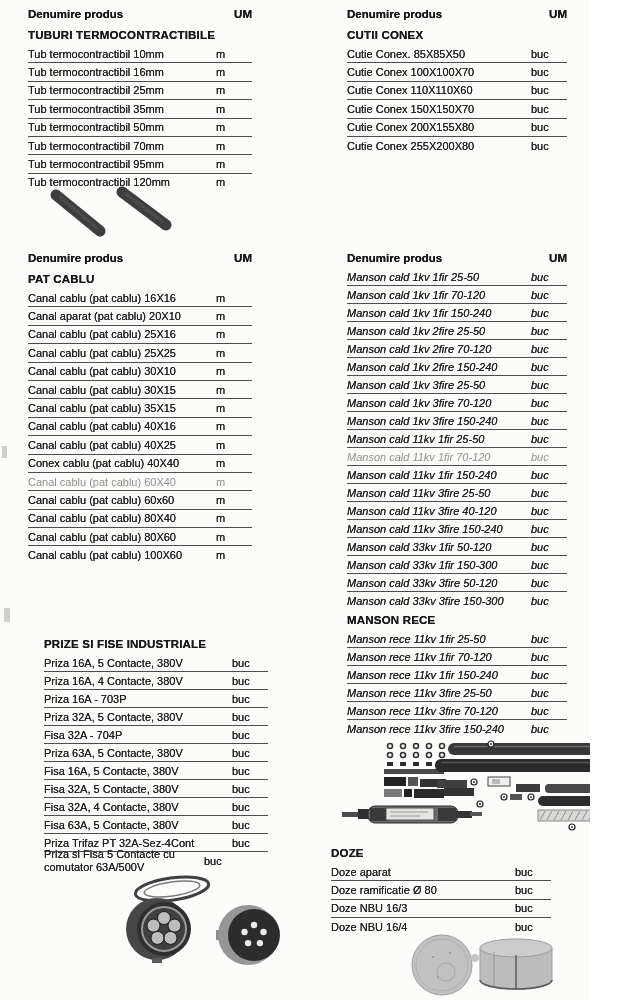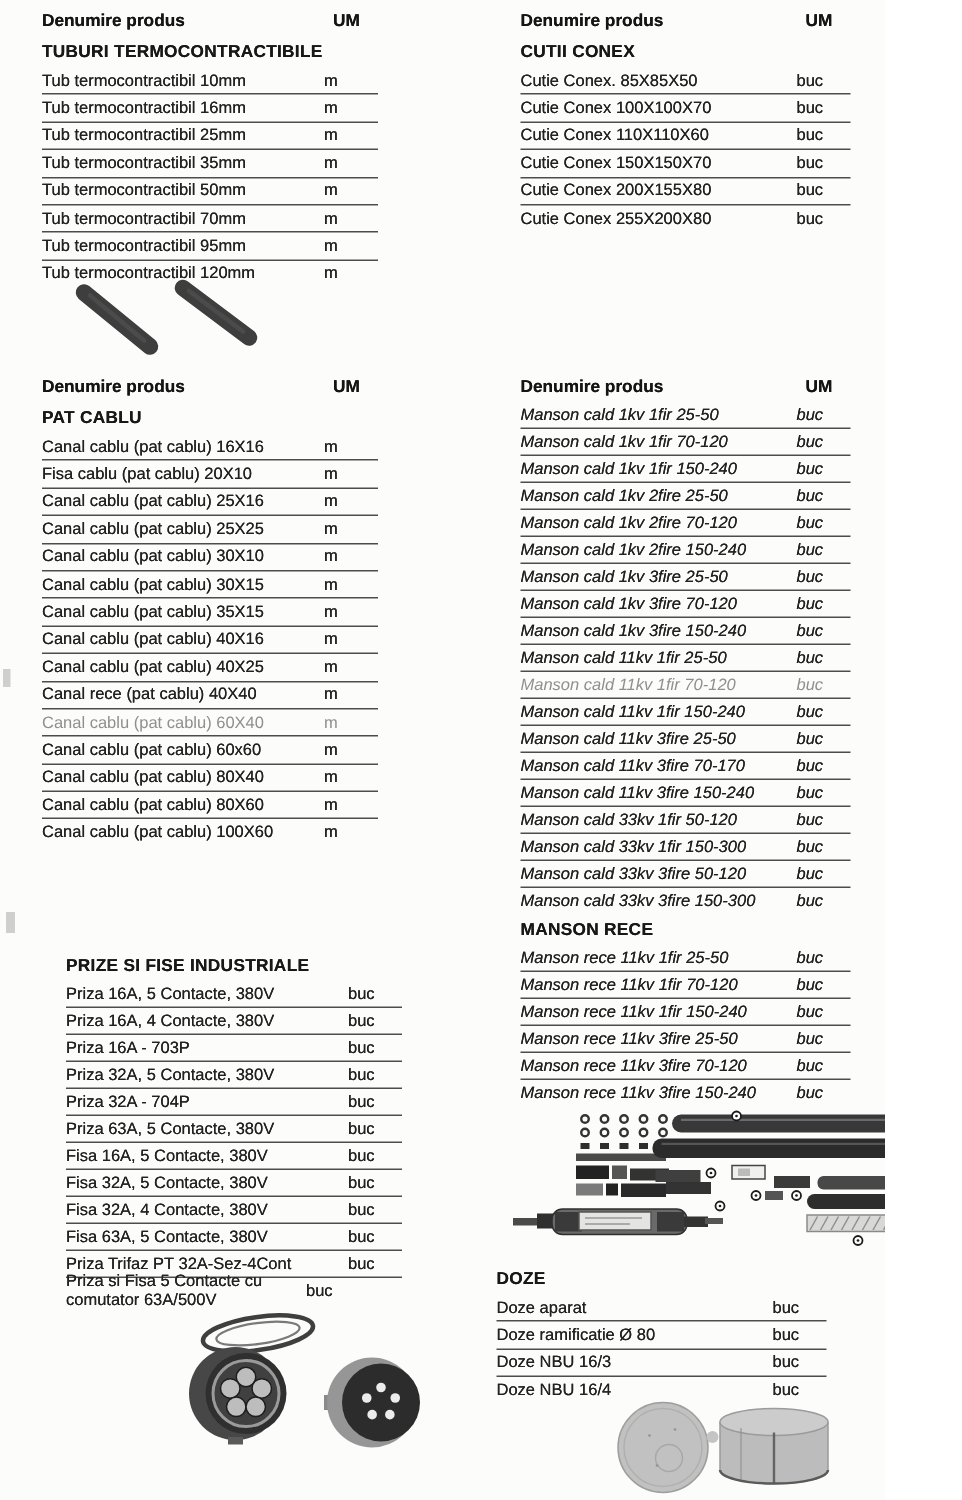--- a/index.html
+++ b/index.html
@@ -11,21 +11,21 @@
   }
   .tbl{position:absolute;}
   #t-tuburi{left:28px;top:4px;width:224px;}
   #t-cutii{left:347px;top:4px;width:220px;}
   #t-pat{left:28px;top:248px;width:224px;}
   #t-manson{left:347px;top:248px;width:220px;}
   #t-prize{left:28px;top:633px;width:224px;margin-left:16px;}
   #t-doze{left:331px;top:842px;width:220px;}
 
   .col-header{display:flex;align-items:center;height:20px;font-size:11.5px;font-weight:700;color:#151515;text-shadow:0 0 .3px currentColor;}
-  .col-header .um{width:44px;box-sizing:border-box;padding-left:14px;}
+  .col-header .um{width:44px;box-sizing:border-box;padding-left:14px;text-align:right;}
   .col-header .name{flex:1 1 auto;}
 
   .section-title{margin:3px 0 1px;height:17px;line-height:17px;font-size:11.5px;font-weight:700;color:#181818;letter-spacing:.2px;text-shadow:0 0 .3px currentColor;}
 
   .row{display:flex;align-items:center;height:17.4px;border-bottom:1px solid #4c4c4c;font-size:11px;color:#222;text-shadow:0 0 .3px currentColor;}
   #t-manson .row{height:17px;font-style:italic;}
   #t-prize .row{height:17px;}
   .rows > .row:last-child{border-bottom:none;}
   .row .name{flex:1 1 auto;white-space:nowrap;overflow:hidden;}
   .row .um{width:44px;box-sizing:border-box;padding-left:8px;}
@@ -145,21 +145,21 @@
 
     <div class="section">
           <h3 class="section-title">PAT CABLU</h3>
           <div class="rows">
 
           <div class="row">
                 <span class="name">Canal cablu (pat cablu)  16X16</span>
                 <span class="um">m</span>
               </div>
             <div class="row">
-                <span class="name">Fisa cablu (pat cablu)  20X10</span>
+                <span class="name">Canal aparat (pat cablu)  20X10</span>
                 <span class="um">m</span>
               </div>
             <div class="row">
                 <span class="name">Canal cablu (pat cablu)  25X16</span>
                 <span class="um">m</span>
               </div>
             <div class="row">
                 <span class="name">Canal cablu (pat cablu)  25X25</span>
                 <span class="um">m</span>
               </div>
@@ -177,21 +177,21 @@
               </div>
             <div class="row">
                 <span class="name">Canal cablu (pat cablu)  40X16</span>
                 <span class="um">m</span>
               </div>
             <div class="row">
                 <span class="name">Canal cablu (pat cablu)  40X25</span>
                 <span class="um">m</span>
               </div>
             <div class="row">
-                <span class="name">Canal rece (pat cablu)  40X40</span>
+                <span class="name">Conex cablu (pat cablu)  40X40</span>
                 <span class="um">m</span>
               </div>
             <div class="row faded">
                 <span class="name">Canal cablu (pat cablu)  60X40</span>
                 <span class="um">m</span>
               </div>
             <div class="row">
                 <span class="name">Canal cablu (pat cablu)  60x60</span>
                 <span class="um">m</span>
               </div>
@@ -268,21 +268,21 @@
               </div>
             <div class="row">
                 <span class="name">Manson cald 11kv 1fir 150-240</span>
                 <span class="um">buc</span>
               </div>
             <div class="row">
                 <span class="name">Manson cald 11kv 3fire 25-50</span>
                 <span class="um">buc</span>
               </div>
             <div class="row">
-                <span class="name">Manson cald 11kv 3fire 70-170</span>
+                <span class="name">Manson cald 11kv 3fire 40-120</span>
                 <span class="um">buc</span>
               </div>
             <div class="row">
                 <span class="name">Manson cald 11kv 3fire 150-240</span>
                 <span class="um">buc</span>
               </div>
             <div class="row">
                 <span class="name">Manson cald 33kv 1fir 50-120</span>
                 <span class="um">buc</span>
               </div>
@@ -350,21 +350,21 @@
               </div>
             <div class="row">
                 <span class="name">Priza 16A - 703P</span>
                 <span class="um">buc</span>
               </div>
             <div class="row">
                 <span class="name">Priza 32A, 5 Contacte, 380V</span>
                 <span class="um">buc</span>
               </div>
             <div class="row">
-                <span class="name">Priza 32A - 704P</span>
+                <span class="name">Fisa 32A - 704P</span>
                 <span class="um">buc</span>
               </div>
             <div class="row">
                 <span class="name">Priza 63A, 5 Contacte, 380V</span>
                 <span class="um">buc</span>
               </div>
             <div class="row">
                 <span class="name">Fisa 16A, 5 Contacte, 380V</span>
                 <span class="um">buc</span>
               </div>

